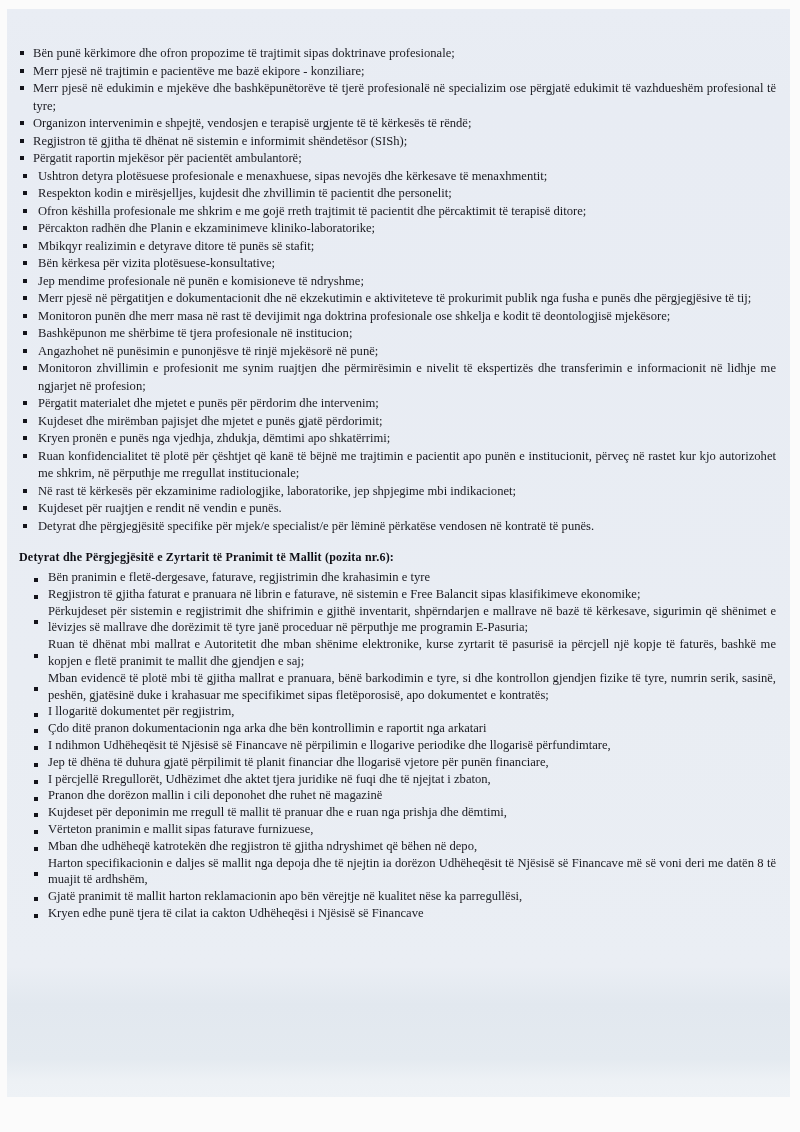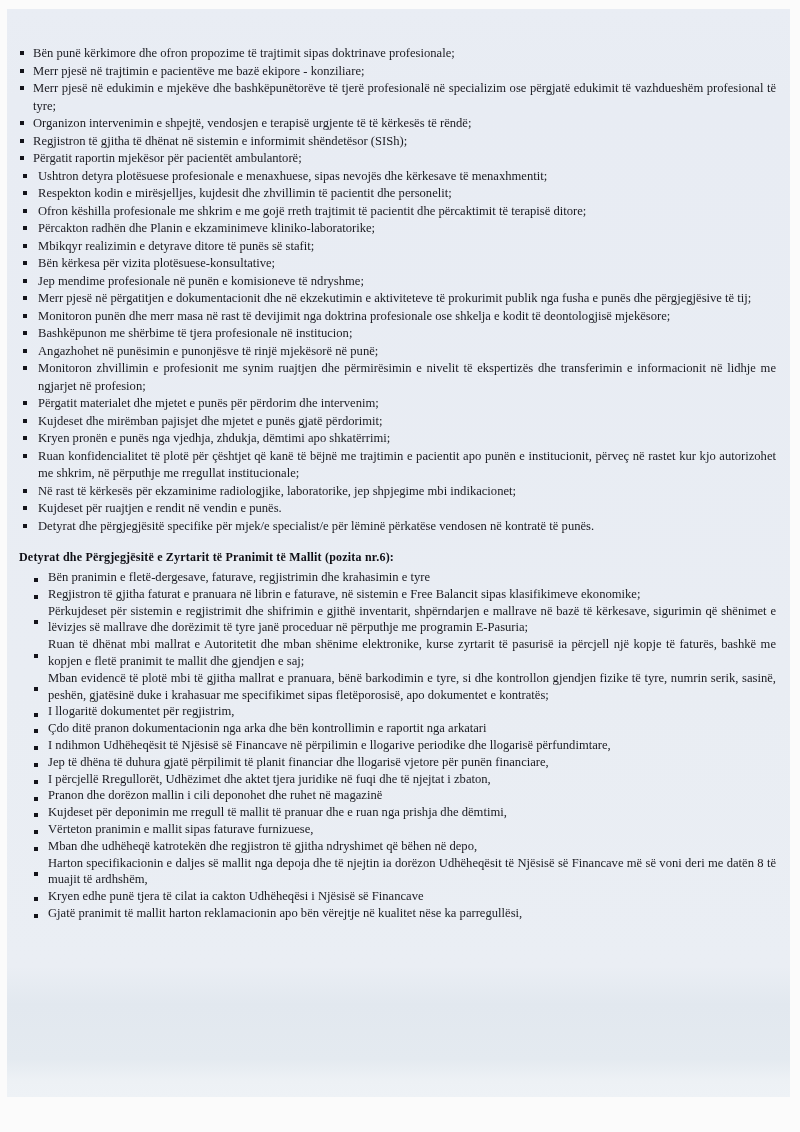--- a/index.html
+++ b/index.html
@@ -246,23 +246,23 @@
           <div class="li">
             <span class="blt"></span>
             <span class="txt">Mban dhe udhëheqë katrotekën dhe regjistron të gjitha ndryshimet që bëhen në depo,</span>
           </div>
           <div class="li">
             <span class="blt"></span>
             <span class="txt">Harton specifikacionin e daljes së mallit nga depoja dhe të njejtin ia dorëzon Udhëheqësit të Njësisë së Financave më së voni deri me datën 8 të muajit të ardhshëm,</span>
           </div>
           <div class="li">
             <span class="blt"></span>
+            <span class="txt">Gjatë pranimit të mallit harton reklamacionin apo bën vërejtje në kualitet nëse ka parregullësi,</span>
+          </div>
+          <div class="li">
+            <span class="blt"></span>
             <span class="txt">Kryen edhe punë tjera të cilat ia cakton Udhëheqësi i Njësisë së Financave</span>
-          </div>
-          <div class="li">
-            <span class="blt"></span>
-            <span class="txt">Gjatë pranimit të mallit harton reklamacionin apo bën vërejtje në kualitet nëse ka parregullësi,</span>
           </div>
         </div>
 
     </div>
   </div>
 </div>
 
 </body></html>

